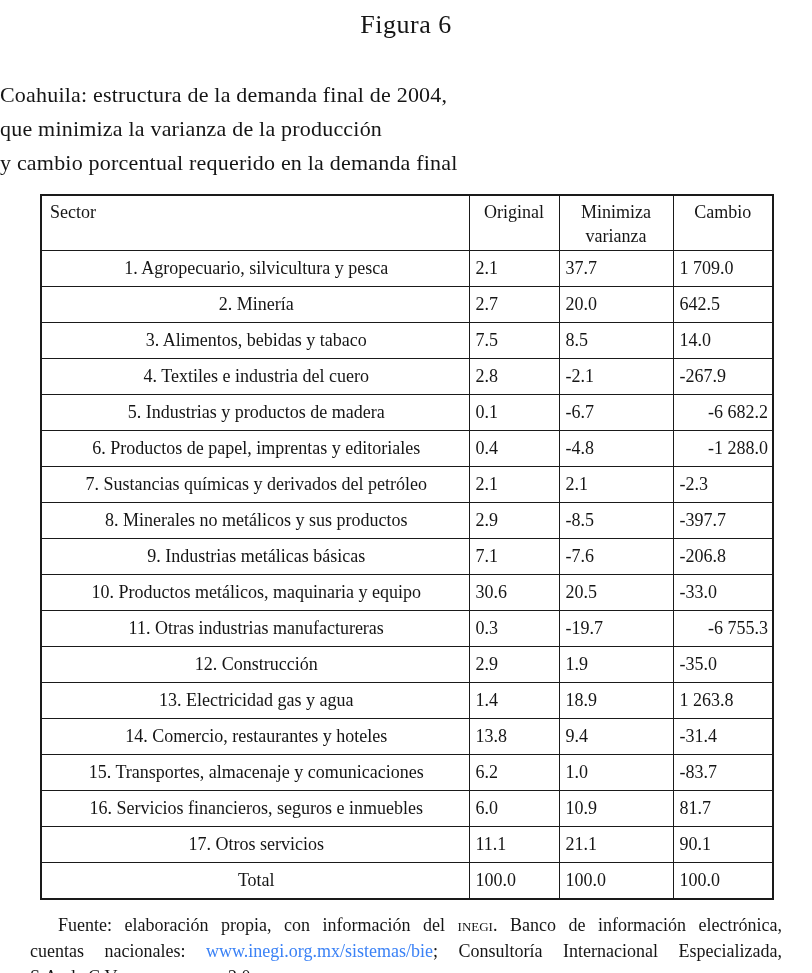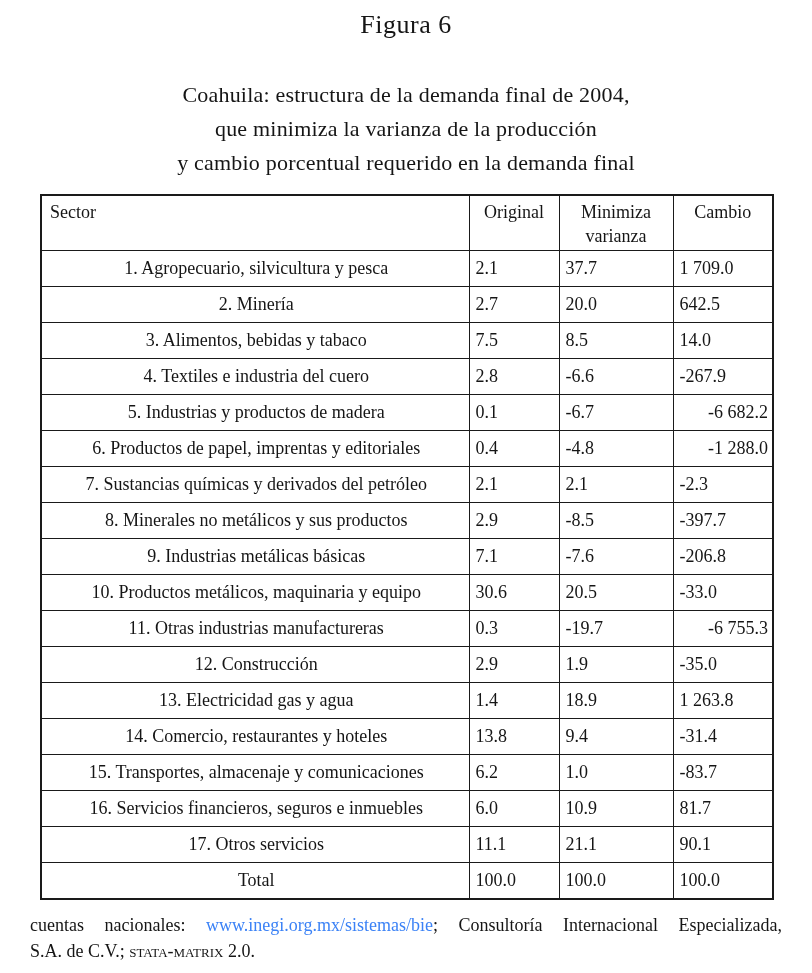--- a/index.html
+++ b/index.html
@@ -17,21 +17,21 @@
     overflow: hidden;
   }
   .figure-label {
     margin-top: 10px;
     text-align: center;
     font-size: 26px;
     letter-spacing: 0.5px;
   }
   .subtitle {
     margin-top: 38px;
-    text-align: center;
+    text-align: left;
     font-size: 22px;
     line-height: 34px;
     letter-spacing: 0.2px;
   }
   table.data-table {
     border-collapse: collapse;
     table-layout: fixed;
     margin: 14px 8px 0 40px;
     width: 732px;
     border: 2px solid #1a1a1a;
@@ -142,21 +142,21 @@
       </tr>
       <tr>
         <td class="sector">3. Alimentos, bebidas y tabaco</td>
         <td class="num">7.5</td>
         <td class="num">8.5</td>
         <td class="num">14.0</td>
       </tr>
       <tr>
         <td class="sector">4. Textiles e industria del cuero</td>
         <td class="num">2.8</td>
-        <td class="num">-6.6</td>
+        <td class="num">-2.1</td>
         <td class="num">-267.9</td>
       </tr>
       <tr>
         <td class="sector">5. Industrias y productos de madera</td>
         <td class="num">0.1</td>
         <td class="num">-6.7</td>
         <td class="num-tight">-6 682.2</td>
       </tr>
       <tr>
         <td class="sector">6. Productos de papel, imprentas y editoriales</td>
@@ -233,17 +233,18 @@
       <tr>
         <td class="sector">Total</td>
         <td class="num">100.0</td>
         <td class="num">100.0</td>
         <td class="num">100.0</td>
       </tr>
     </tbody>
   </table>
 
   <div class="source-note">
+    <div class="source-line first"><span>Fuente: elaboración propia, con información del </span><span class="smallcaps">INEGI</span><span>. Banco de información electrónica,</span></div>
     <div class="source-line"><span>cuentas nacionales: </span><a class="inegi-link">www.inegi.org.mx/sistemas/bie</a><span>; Consultoría Internacional Especializada,</span></div>
     <div class="source-line last"><span>S.A. de C.V.; </span><span class="smallcaps">STATA-MATRIX</span><span> 2.0.</span></div>
   </div>
 
 </div>
 
 </body></html>

